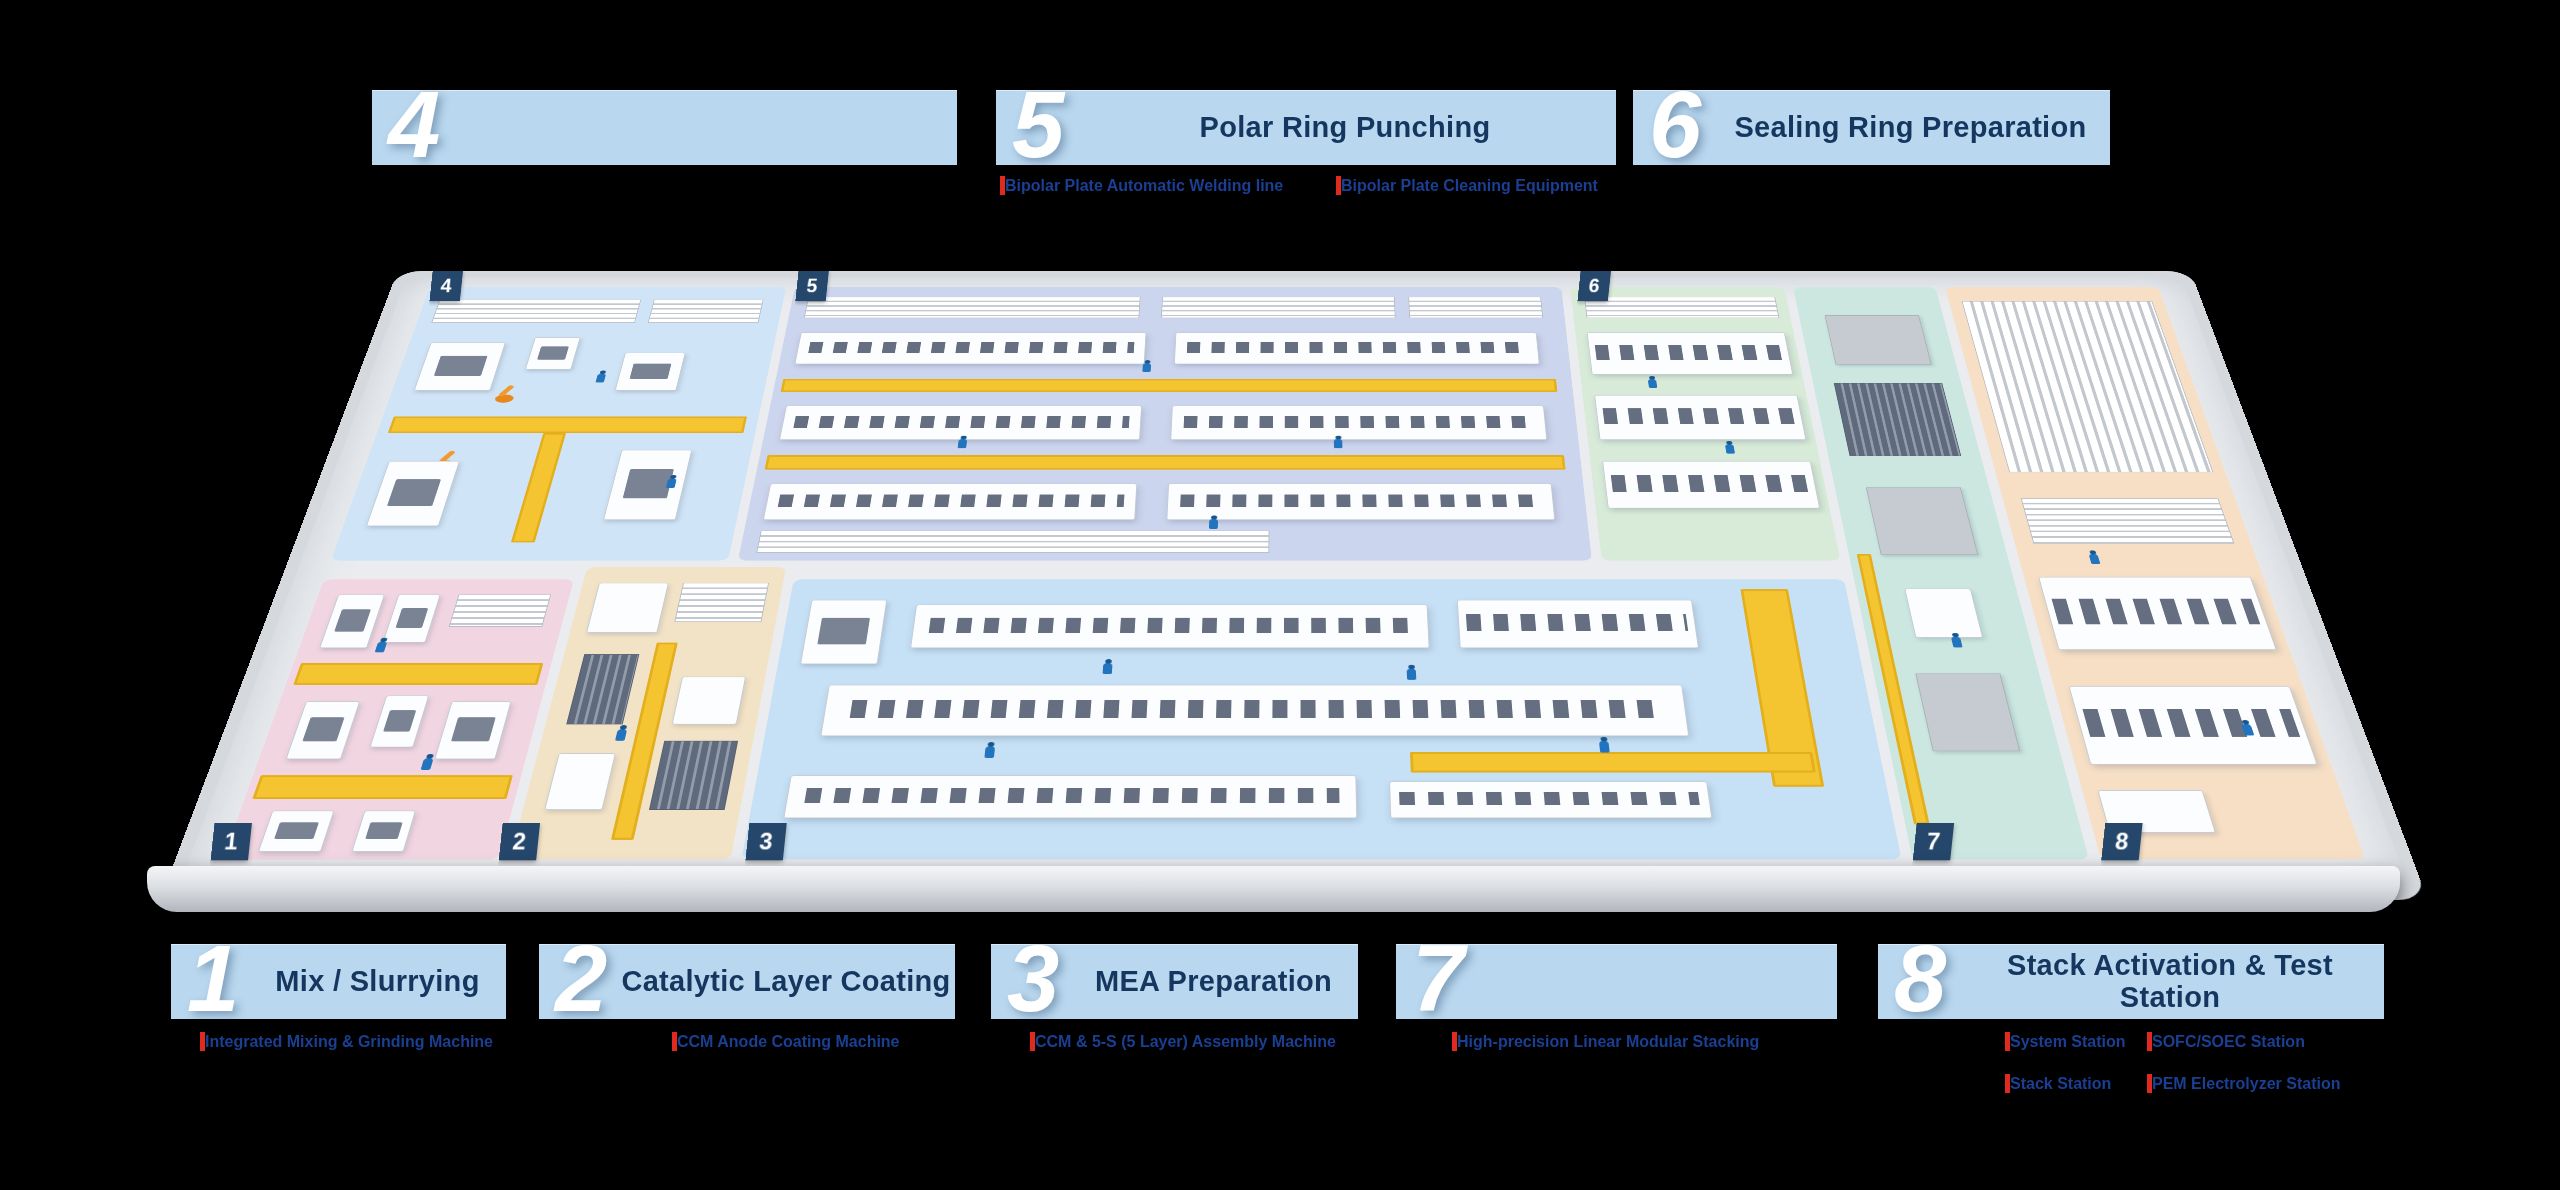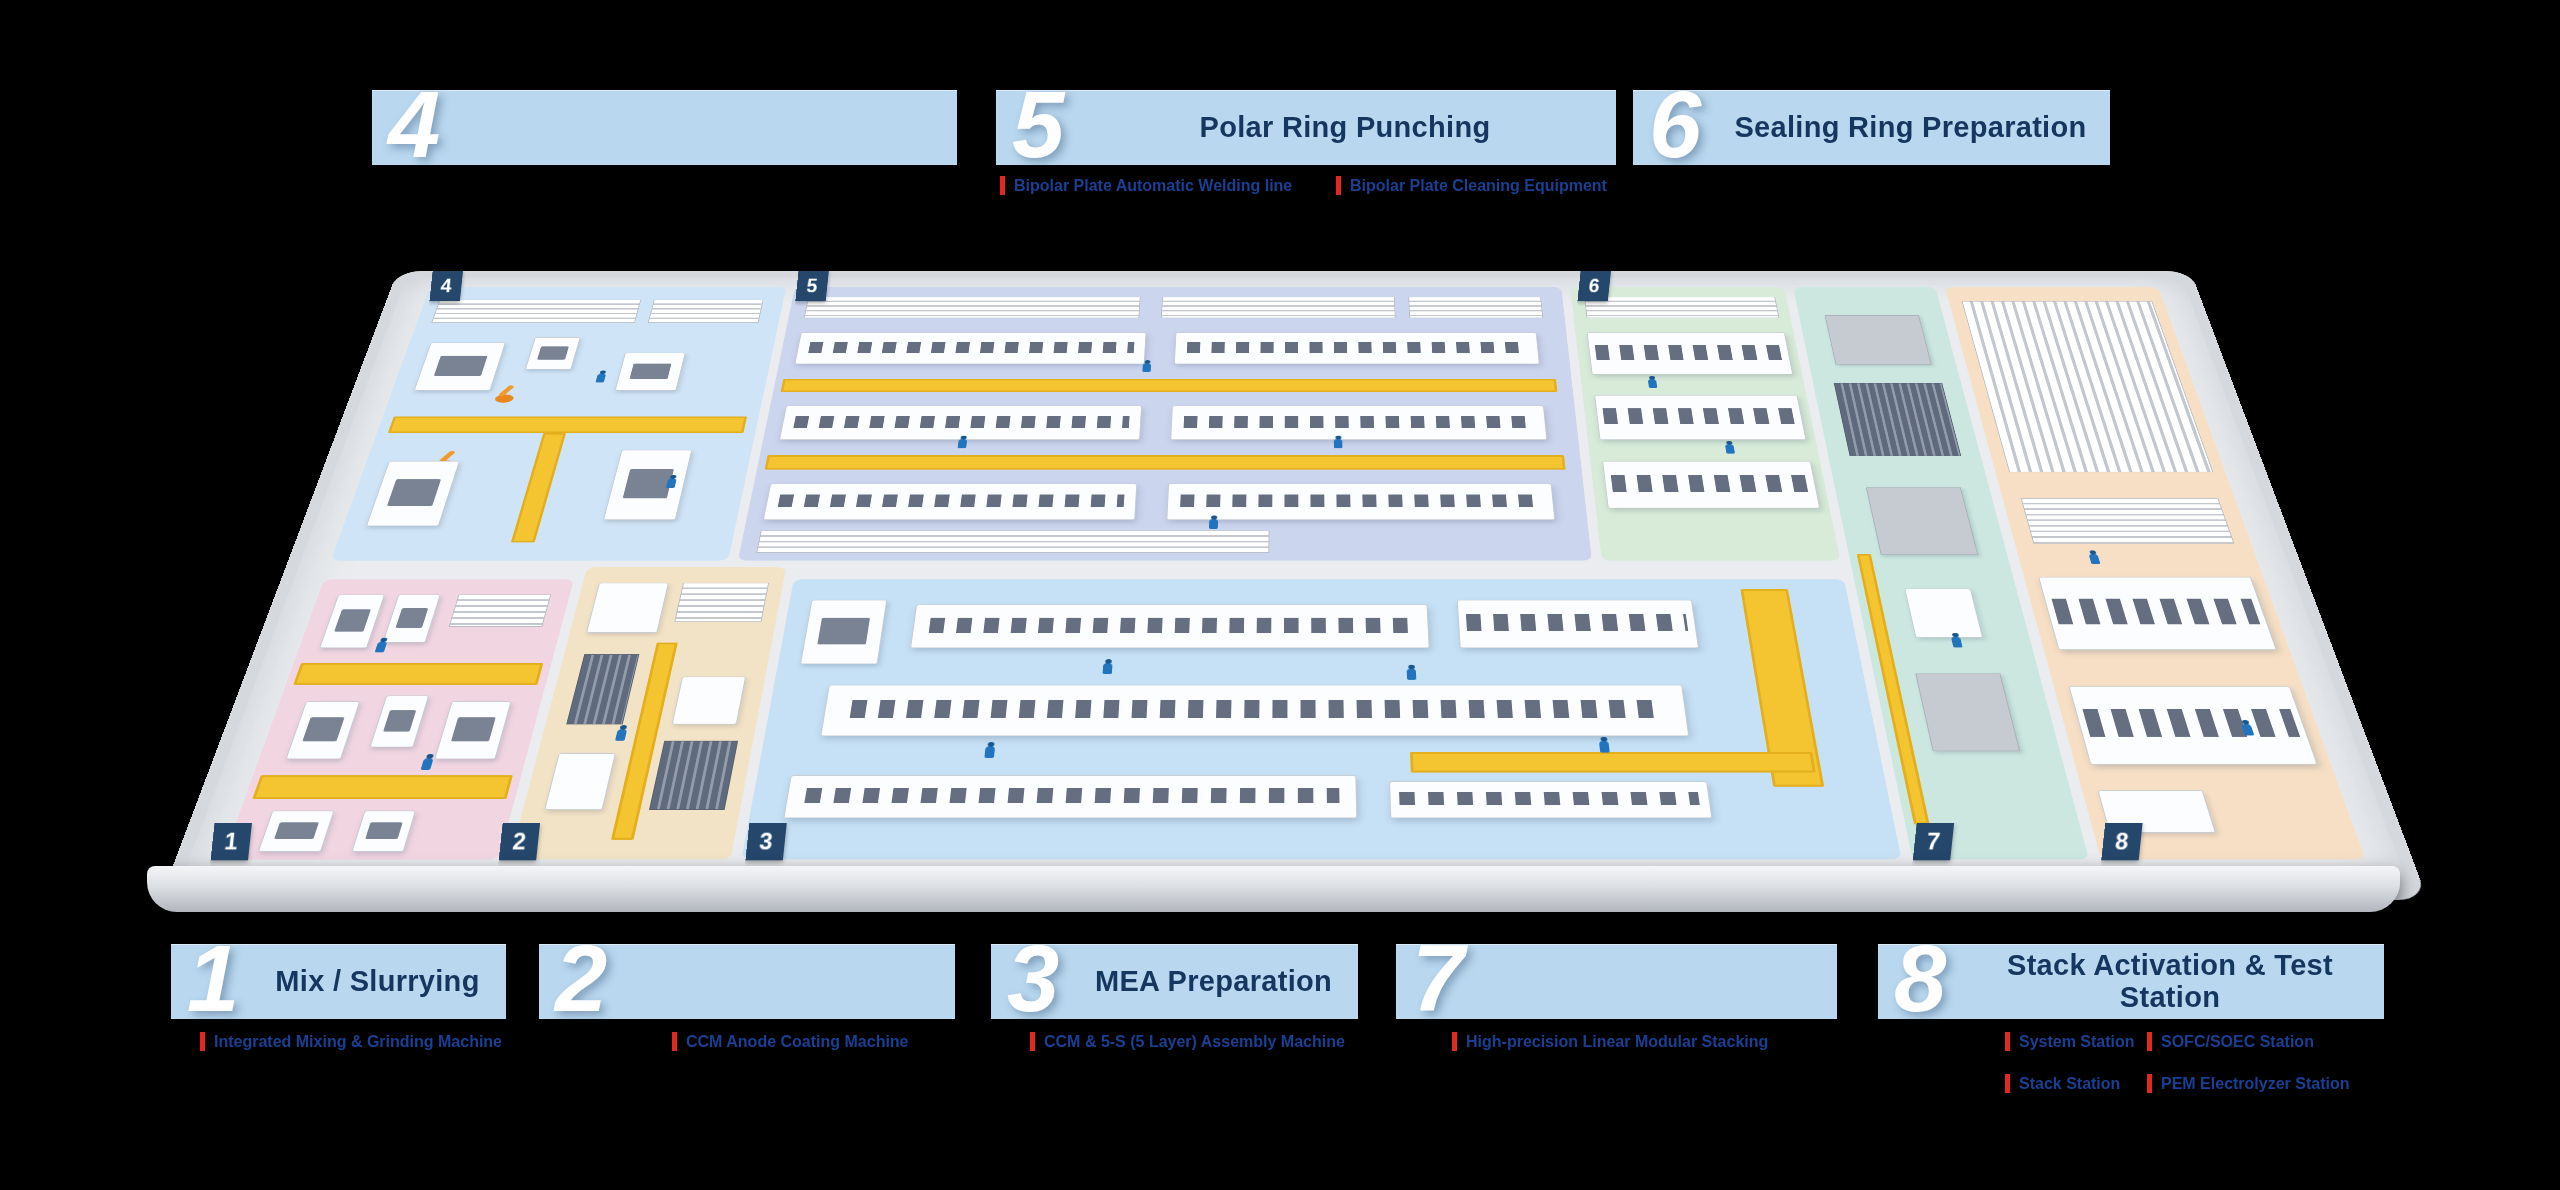--- a/index.html
+++ b/index.html
@@ -8,21 +8,21 @@
   #app{position:relative;width:2560px;height:1190px;background:#000;overflow:hidden;}
 
   
   .badge{position:absolute;height:75px;background:#b9d8ef;display:flex;align-items:center;justify-content:center;
          box-shadow:inset 0 1px 0 rgba(255,255,255,.5), 2px 3px 8px rgba(0,0,0,.35);}
   .badge .num{position:absolute;left:16px;top:50%;transform:translateY(-53%);
               font-style:italic;font-weight:800;font-size:94px;line-height:1;color:#fff;
               text-shadow:4px 4px 8px rgba(20,50,90,.35);}
   .badge .lbl{font-weight:700;font-size:29px;line-height:1.1;color:#14365f;padding-left:78px;text-align:center;letter-spacing:.3px;}
 
-  .subrow{position:absolute;display:flex;align-items:center;gap:9px;font-weight:700;font-size:16px;color:#1a3f93;white-space:nowrap;}
+  .subrow{position:absolute;display:flex;align-items:center;font-weight:700;font-size:16px;color:#1a3f93;white-space:nowrap;}
   .tick{width:5px;height:19px;background:#e02a20;display:inline-block;flex:none;}
 
   
   .scene{position:absolute;left:160px;top:0;width:2240px;height:1190px;}
   .floor{position:absolute;left:0;top:-188px;width:2240px;height:1060px;background:#eaecef;
          border:14px solid #d5d9de;border-radius:30px;
          transform-origin:50% 100%;transform:perspective(2800px) rotateX(43deg);transform-style:preserve-3d;
          box-shadow:inset 0 0 60px rgba(120,130,145,.28);}
   .zone{position:absolute;border-radius:10px;}
   #z4{left:1.5%;top:2%;width:20%;height:50%;background:#cfe4f6;}
@@ -224,20 +224,21 @@
     <i class="tick"></i>
     <span>Bipolar Plate Cleaning Equipment</span>
   </div>
 
   <div class="badge" style="left:171px;top:944px;width:335px">
     <span class="num">1</span>
     <span class="lbl">Mix / Slurrying</span>
   </div>
   <div class="badge" style="left:539px;top:944px;width:416px">
     <span class="num">2</span>
+    <span class="lbl">Catalytic Layer Coating</span>
   </div>
   <div class="badge" style="left:991px;top:944px;width:367px">
     <span class="num">3</span>
     <span class="lbl">MEA Preparation</span>
   </div>
   <div class="badge" style="left:1396px;top:944px;width:441px">
     <span class="num">7</span>
   </div>
   <div class="badge" style="left:1878px;top:944px;width:506px">
     <span class="num">8</span>

